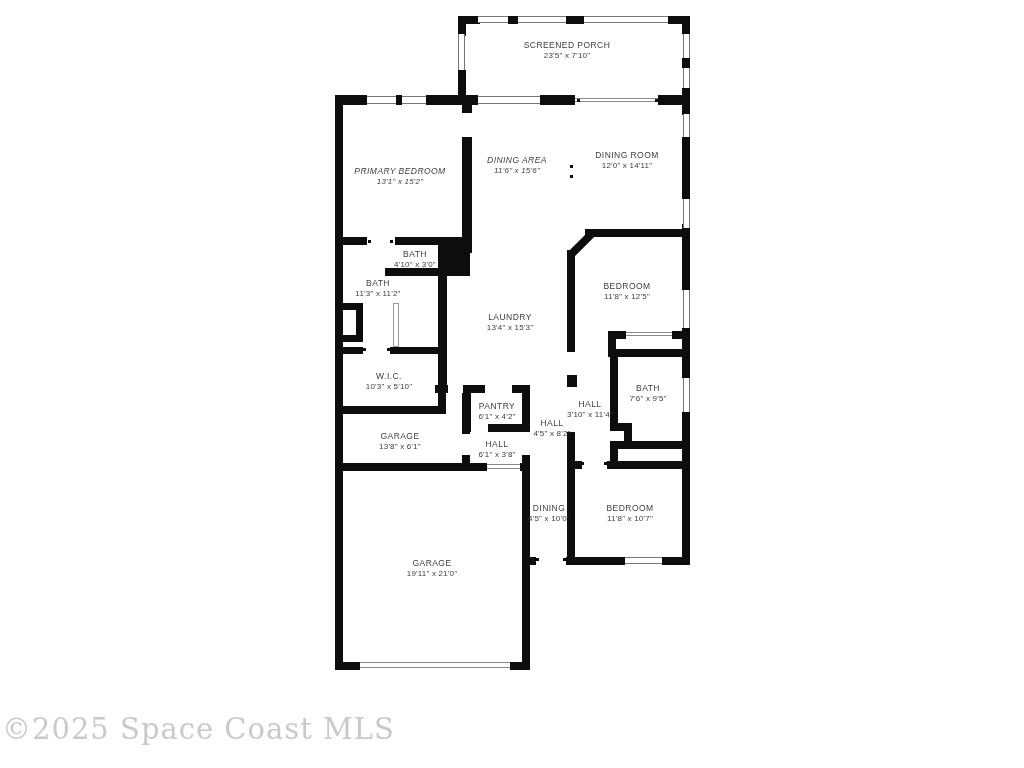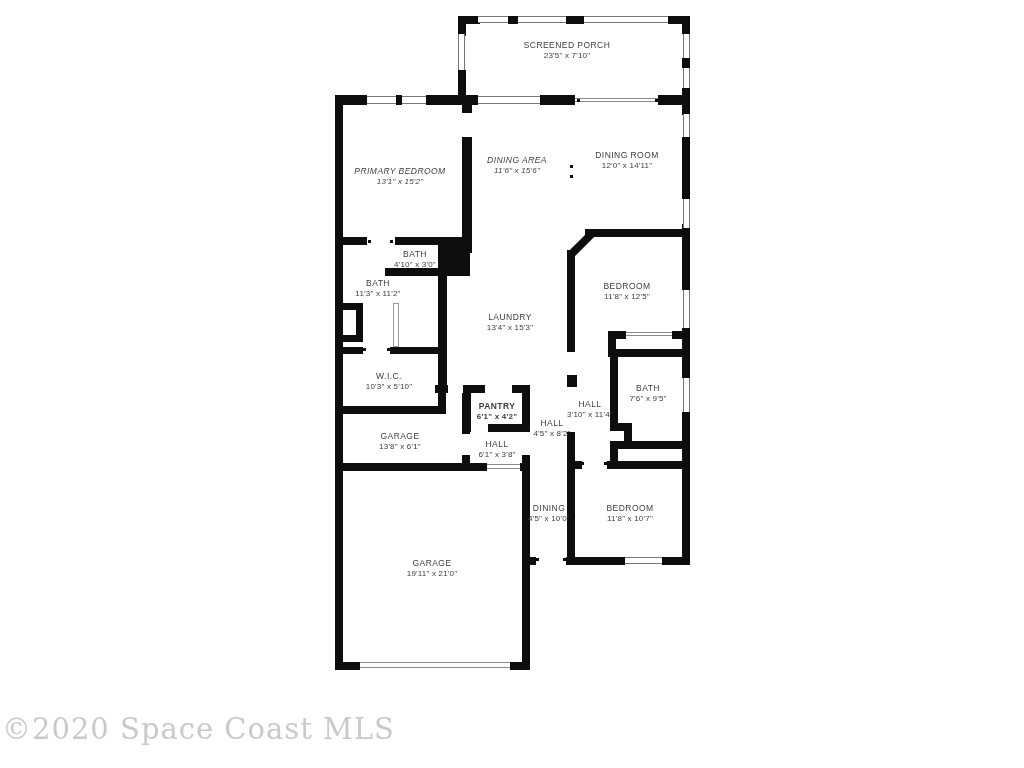--- a/index.html
+++ b/index.html
@@ -158,21 +158,21 @@
         <div class="rd">13'4" x 15'3"</div>
       </div>
       <div class="room" style="left: 627px; top: 292px;">
         <div class="rn">BEDROOM</div>
         <div class="rd">11'8" x 12'5"</div>
       </div>
       <div class="room" style="left: 389px; top: 382px;">
         <div class="rn">W.I.C.</div>
         <div class="rd">10'3" x 5'10"</div>
       </div>
-      <div class="room" style="left: 497px; top: 412px; font-weight: bold;">
+      <div class="room" style="left: 497px; top: 412px;">
         <div class="rn">PANTRY</div>
         <div class="rd">6'1" x 4'2"</div>
       </div>
       <div class="room" style="left: 552px; top: 429px;">
         <div class="rn">HALL</div>
         <div class="rd">4'5" x 8'2"</div>
       </div>
       <div class="room" style="left: 590px; top: 410px;">
         <div class="rn">HALL</div>
         <div class="rd">3'10" x 11'4"</div>
@@ -195,14 +195,14 @@
       </div>
       <div class="room" style="left: 630px; top: 514px;">
         <div class="rn">BEDROOM</div>
         <div class="rd">11'8" x 10'7"</div>
       </div>
       <div class="room" style="left: 432px; top: 569px;">
         <div class="rn">GARAGE</div>
         <div class="rd">19'11" x 21'0"</div>
       </div>
     </div>
-  <div class="watermark">©2020 Space Coast MLS</div>
+  <div class="watermark">©2025 Space Coast MLS</div>
 </div>
 
 </body></html>

